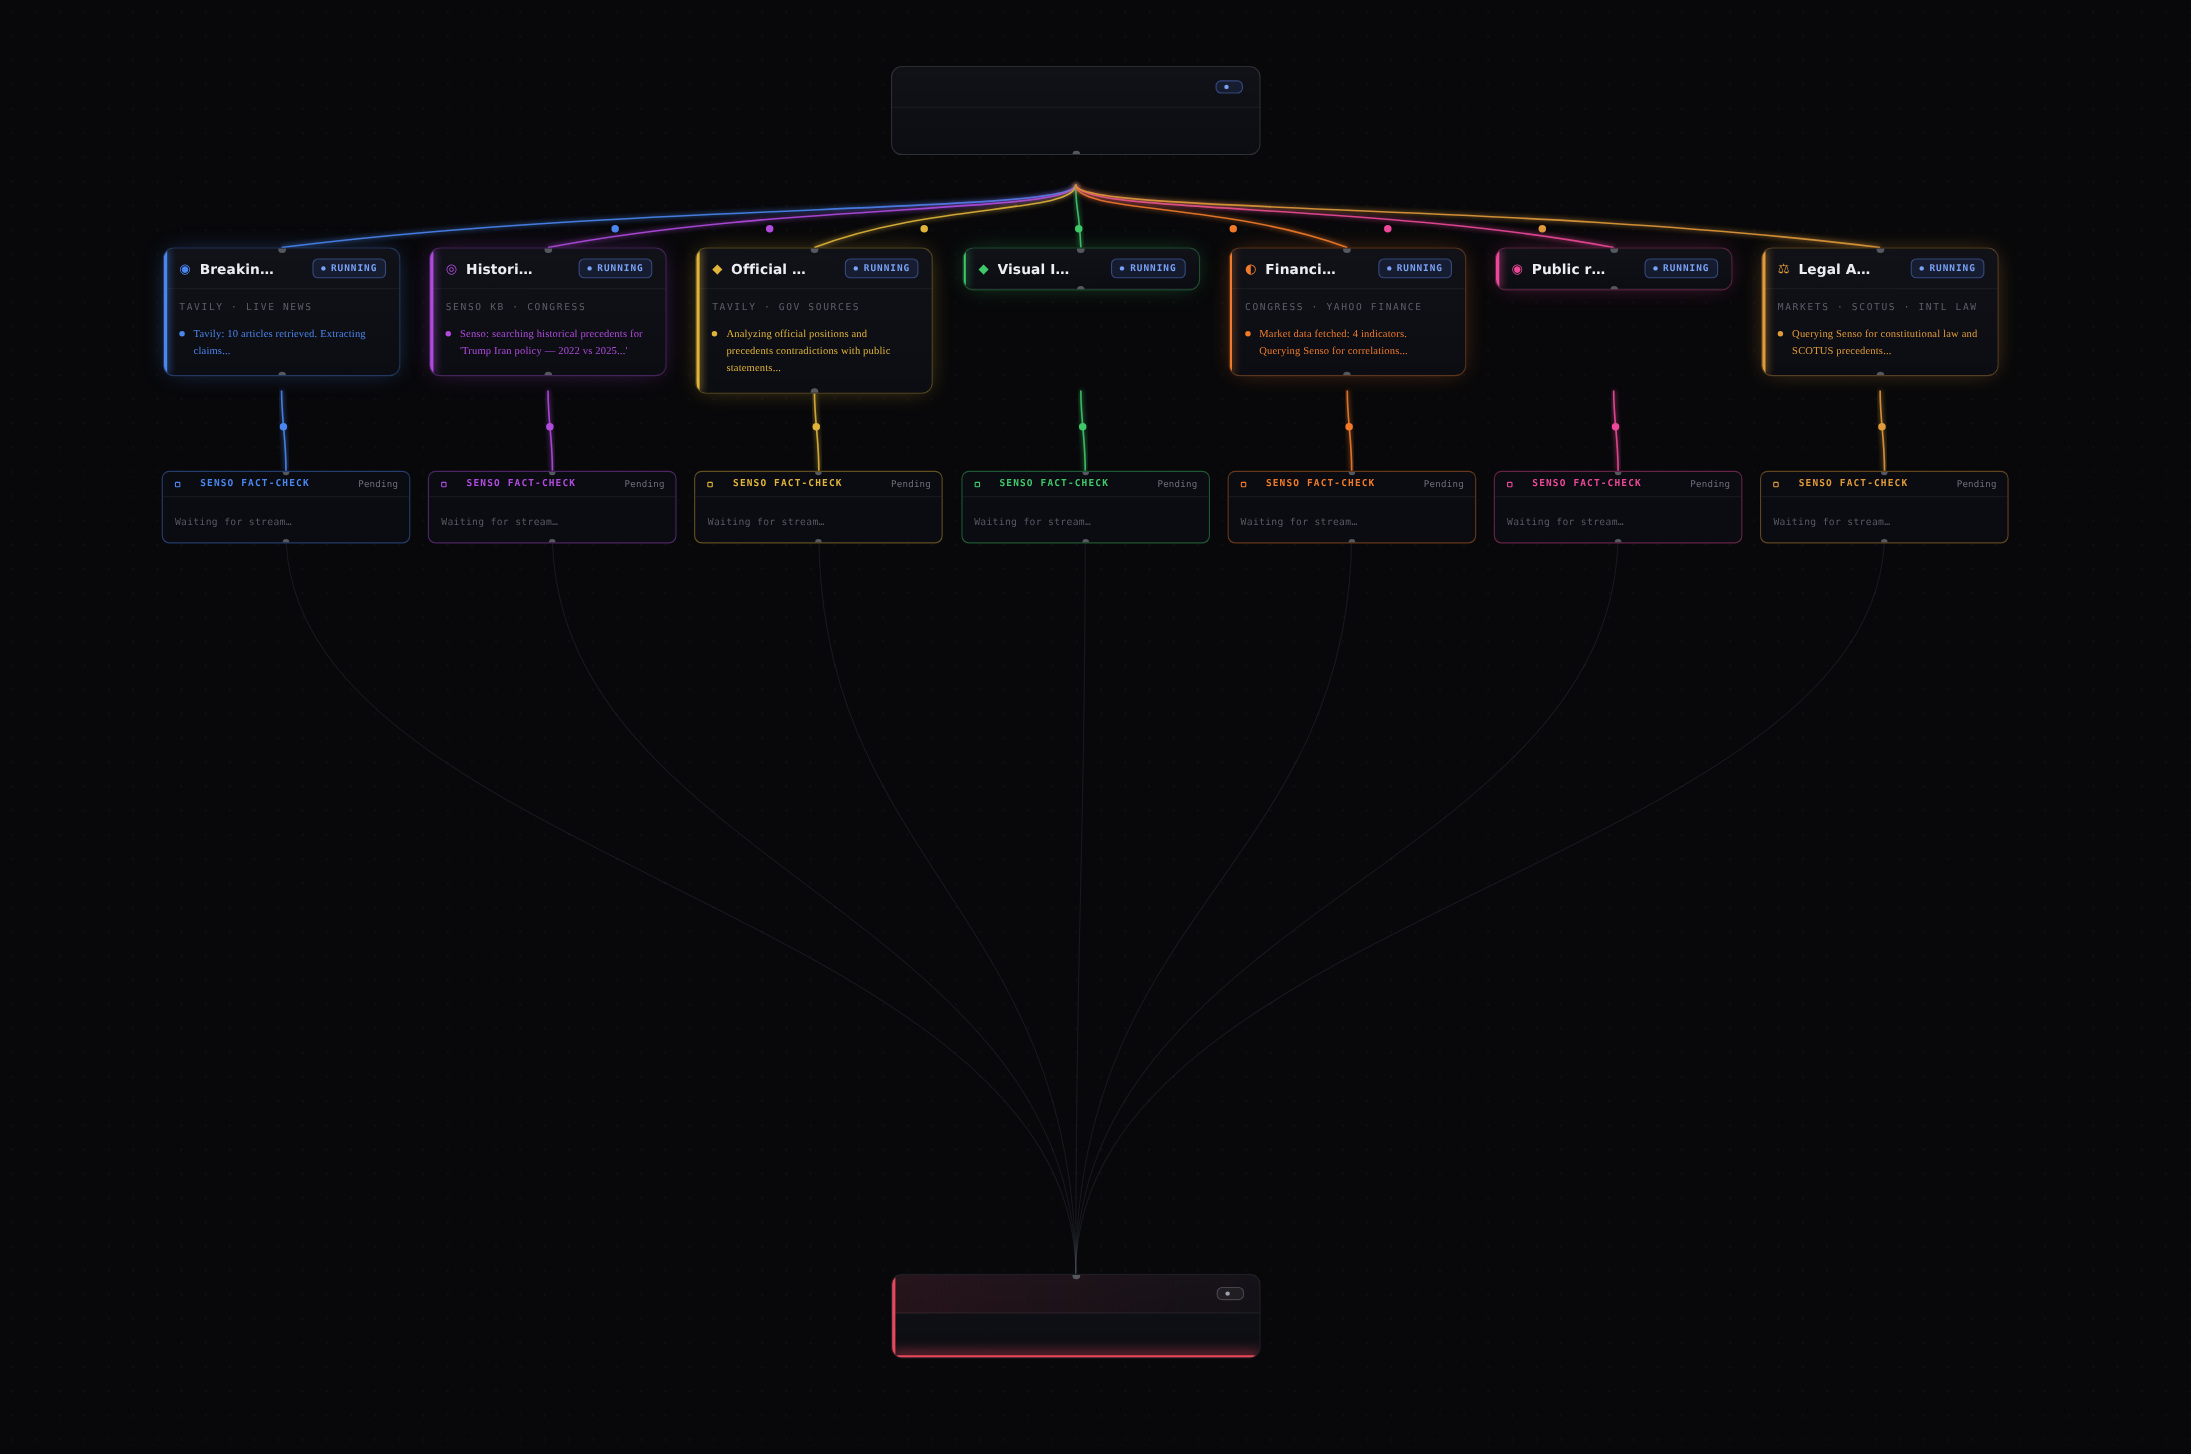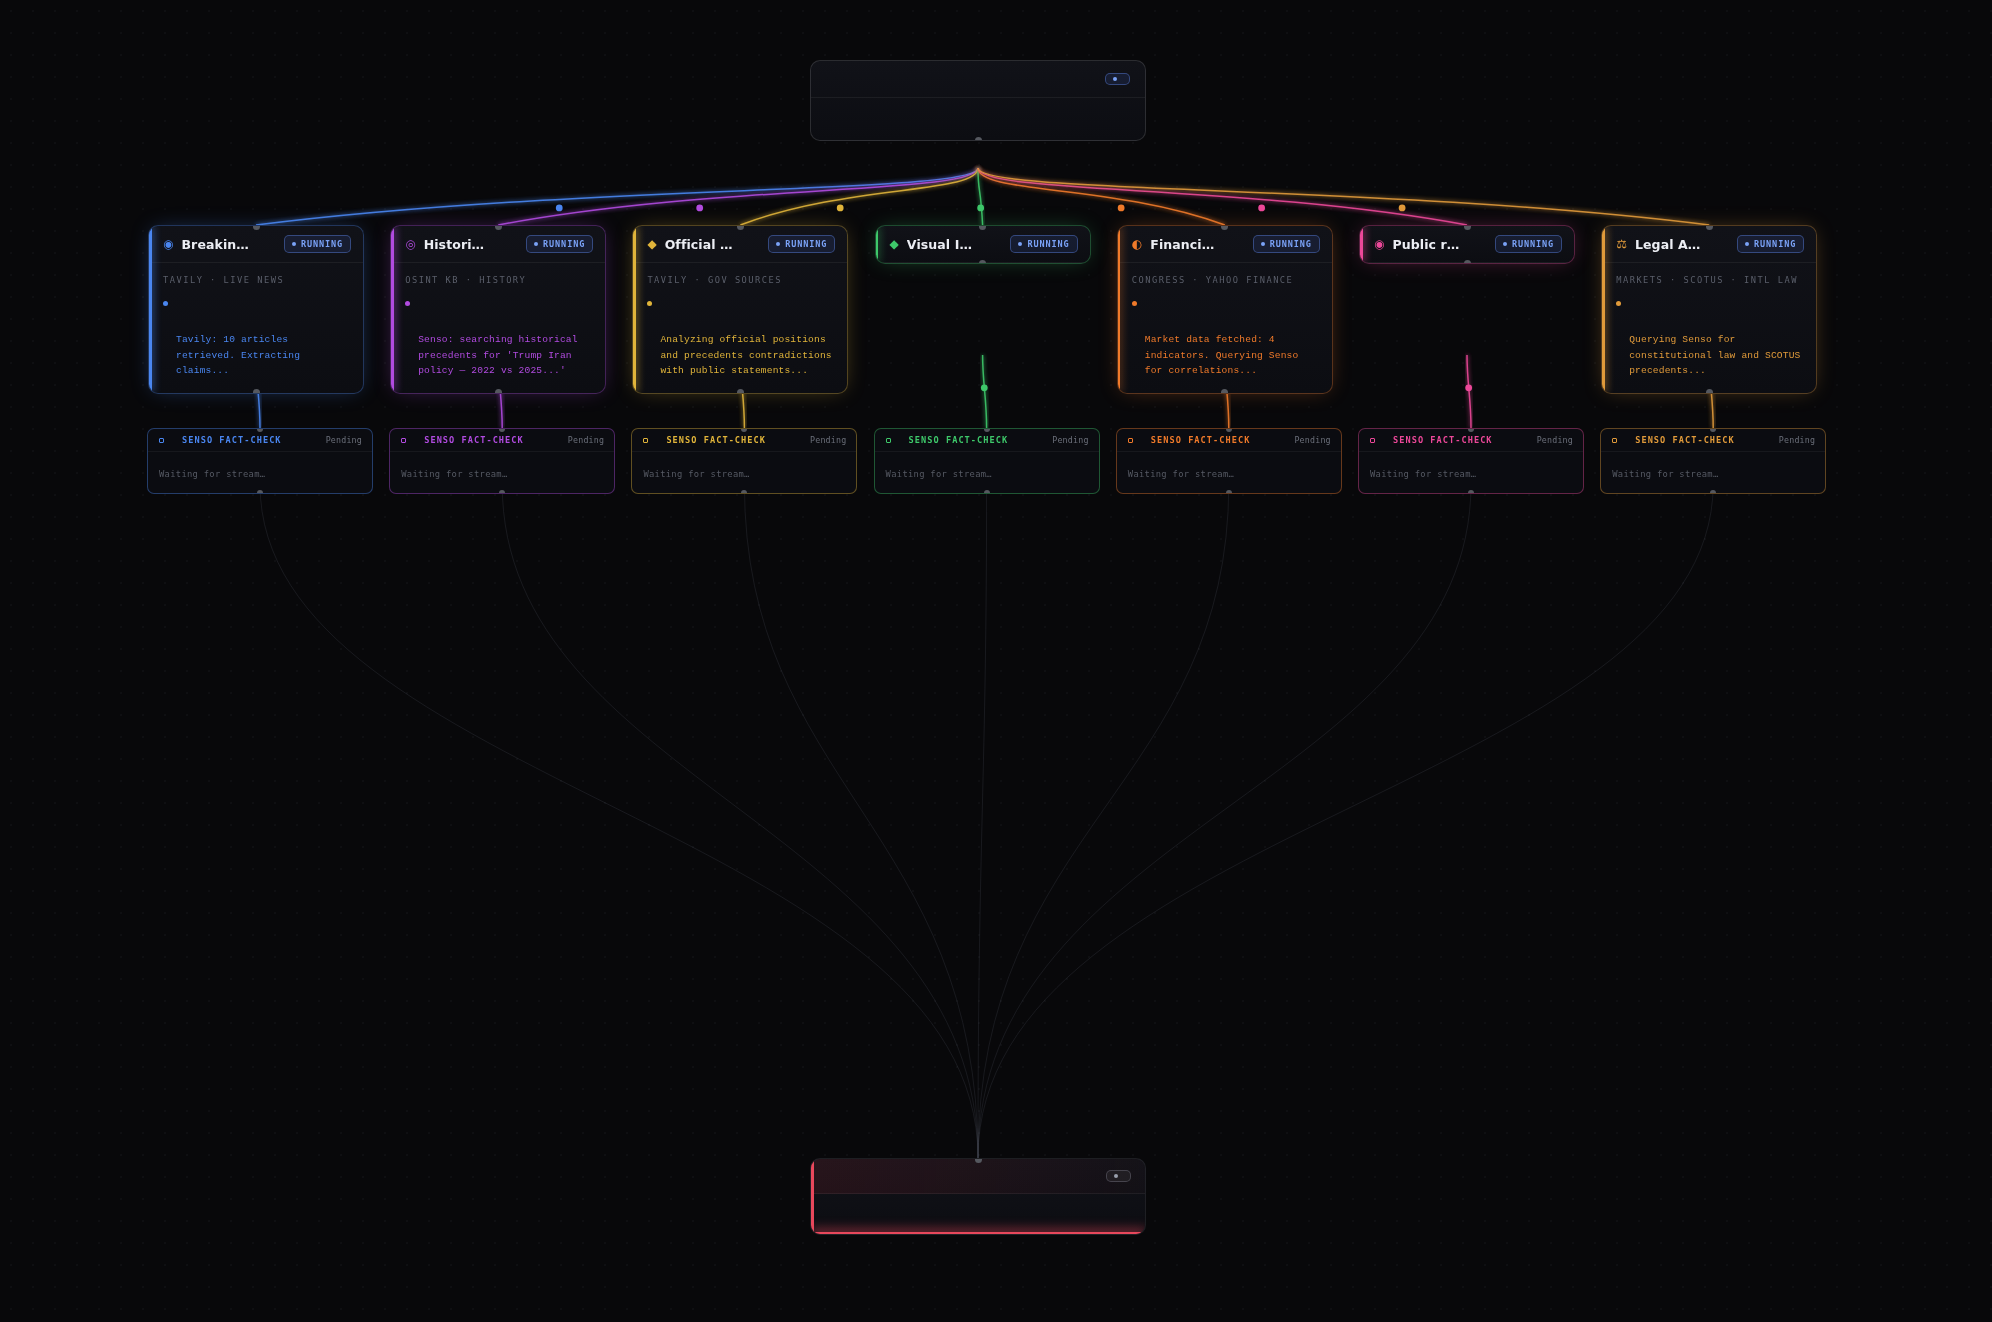--- a/index.html
+++ b/index.html
@@ -50,22 +50,22 @@
   .badge.waiting .dot{ background:#9aa0ad; }
 
   .card-body{ padding:12px 14px 14px 14px; }
   .srcline{
     font-family:"DejaVu Sans Mono", monospace;
     font-size:8.7px; letter-spacing:1.5px; color:#5b5f6b; margin-bottom:11px;
   }
   .logline{ display:flex; gap:8px; align-items:flex-start; }
   .logline .bullet{ width:5px; height:5px; border-radius:50%; margin-top:5px; flex:0 0 auto; }
   .logline .txt{
-    font-family:Liberation Mono, monospace;
-    font-size:9.6px; line-height:1.62; letter-spacing:.15px; word-break:break-word;margin-top:36px;
+    font-family:Liberation Serif, serif;
+    font-size:9.6px; line-height:1.62; letter-spacing:.15px; word-break:break-word;
   }
   .port{
     position:absolute; width:7px; height:7px; border-radius:50%;
     background:#55585f; left:50%; margin-left:-3.5px;
   }
   .port.top{ top:-3.5px; } .port.bot{ bottom:-3.5px; }
 
   
   #root-card{ left:810px; top:60px; width:336px; border:1px solid rgba(255,255,255,.13); }
   #root-card .card-head{ padding:12px 15px; }
@@ -219,21 +219,21 @@
         <div class="head-left">
           <span class="node-icon" style="color:#b14be0">◎</span>
           <span class="node-title">Historical Intellige…</span>
         </div>
         <div class="badge running">
           <span class="dot"></span>
           <span>RUNNING</span>
         </div>
       </div>
       <div class="card-body">
-        <div class="srcline">OSINT KB · HISTORY</div>
+        <div class="srcline">SENSO KB · CONGRESS</div>
         <div class="logline">
           <span class="bullet" style="background:#b14be0"></span>
           <span class="txt" style="color:#b14be0">Senso: searching historical precedents for 'Trump Iran policy — 2022 vs 2025...'</span>
         </div>
       </div>
       <span class="port bot"></span>
     </div>
     <div class="card agent" style="left: 632.4px; border-color: rgba(224, 180, 58, 0.333); box-shadow: rgba(224, 180, 58, 0.4) 0px 0px 22px -6px;">
       <span class="accent" style="background:#e0b43a;box-shadow:0 0 8px #e0b43a"></span>
       <span class="port top"></span>

